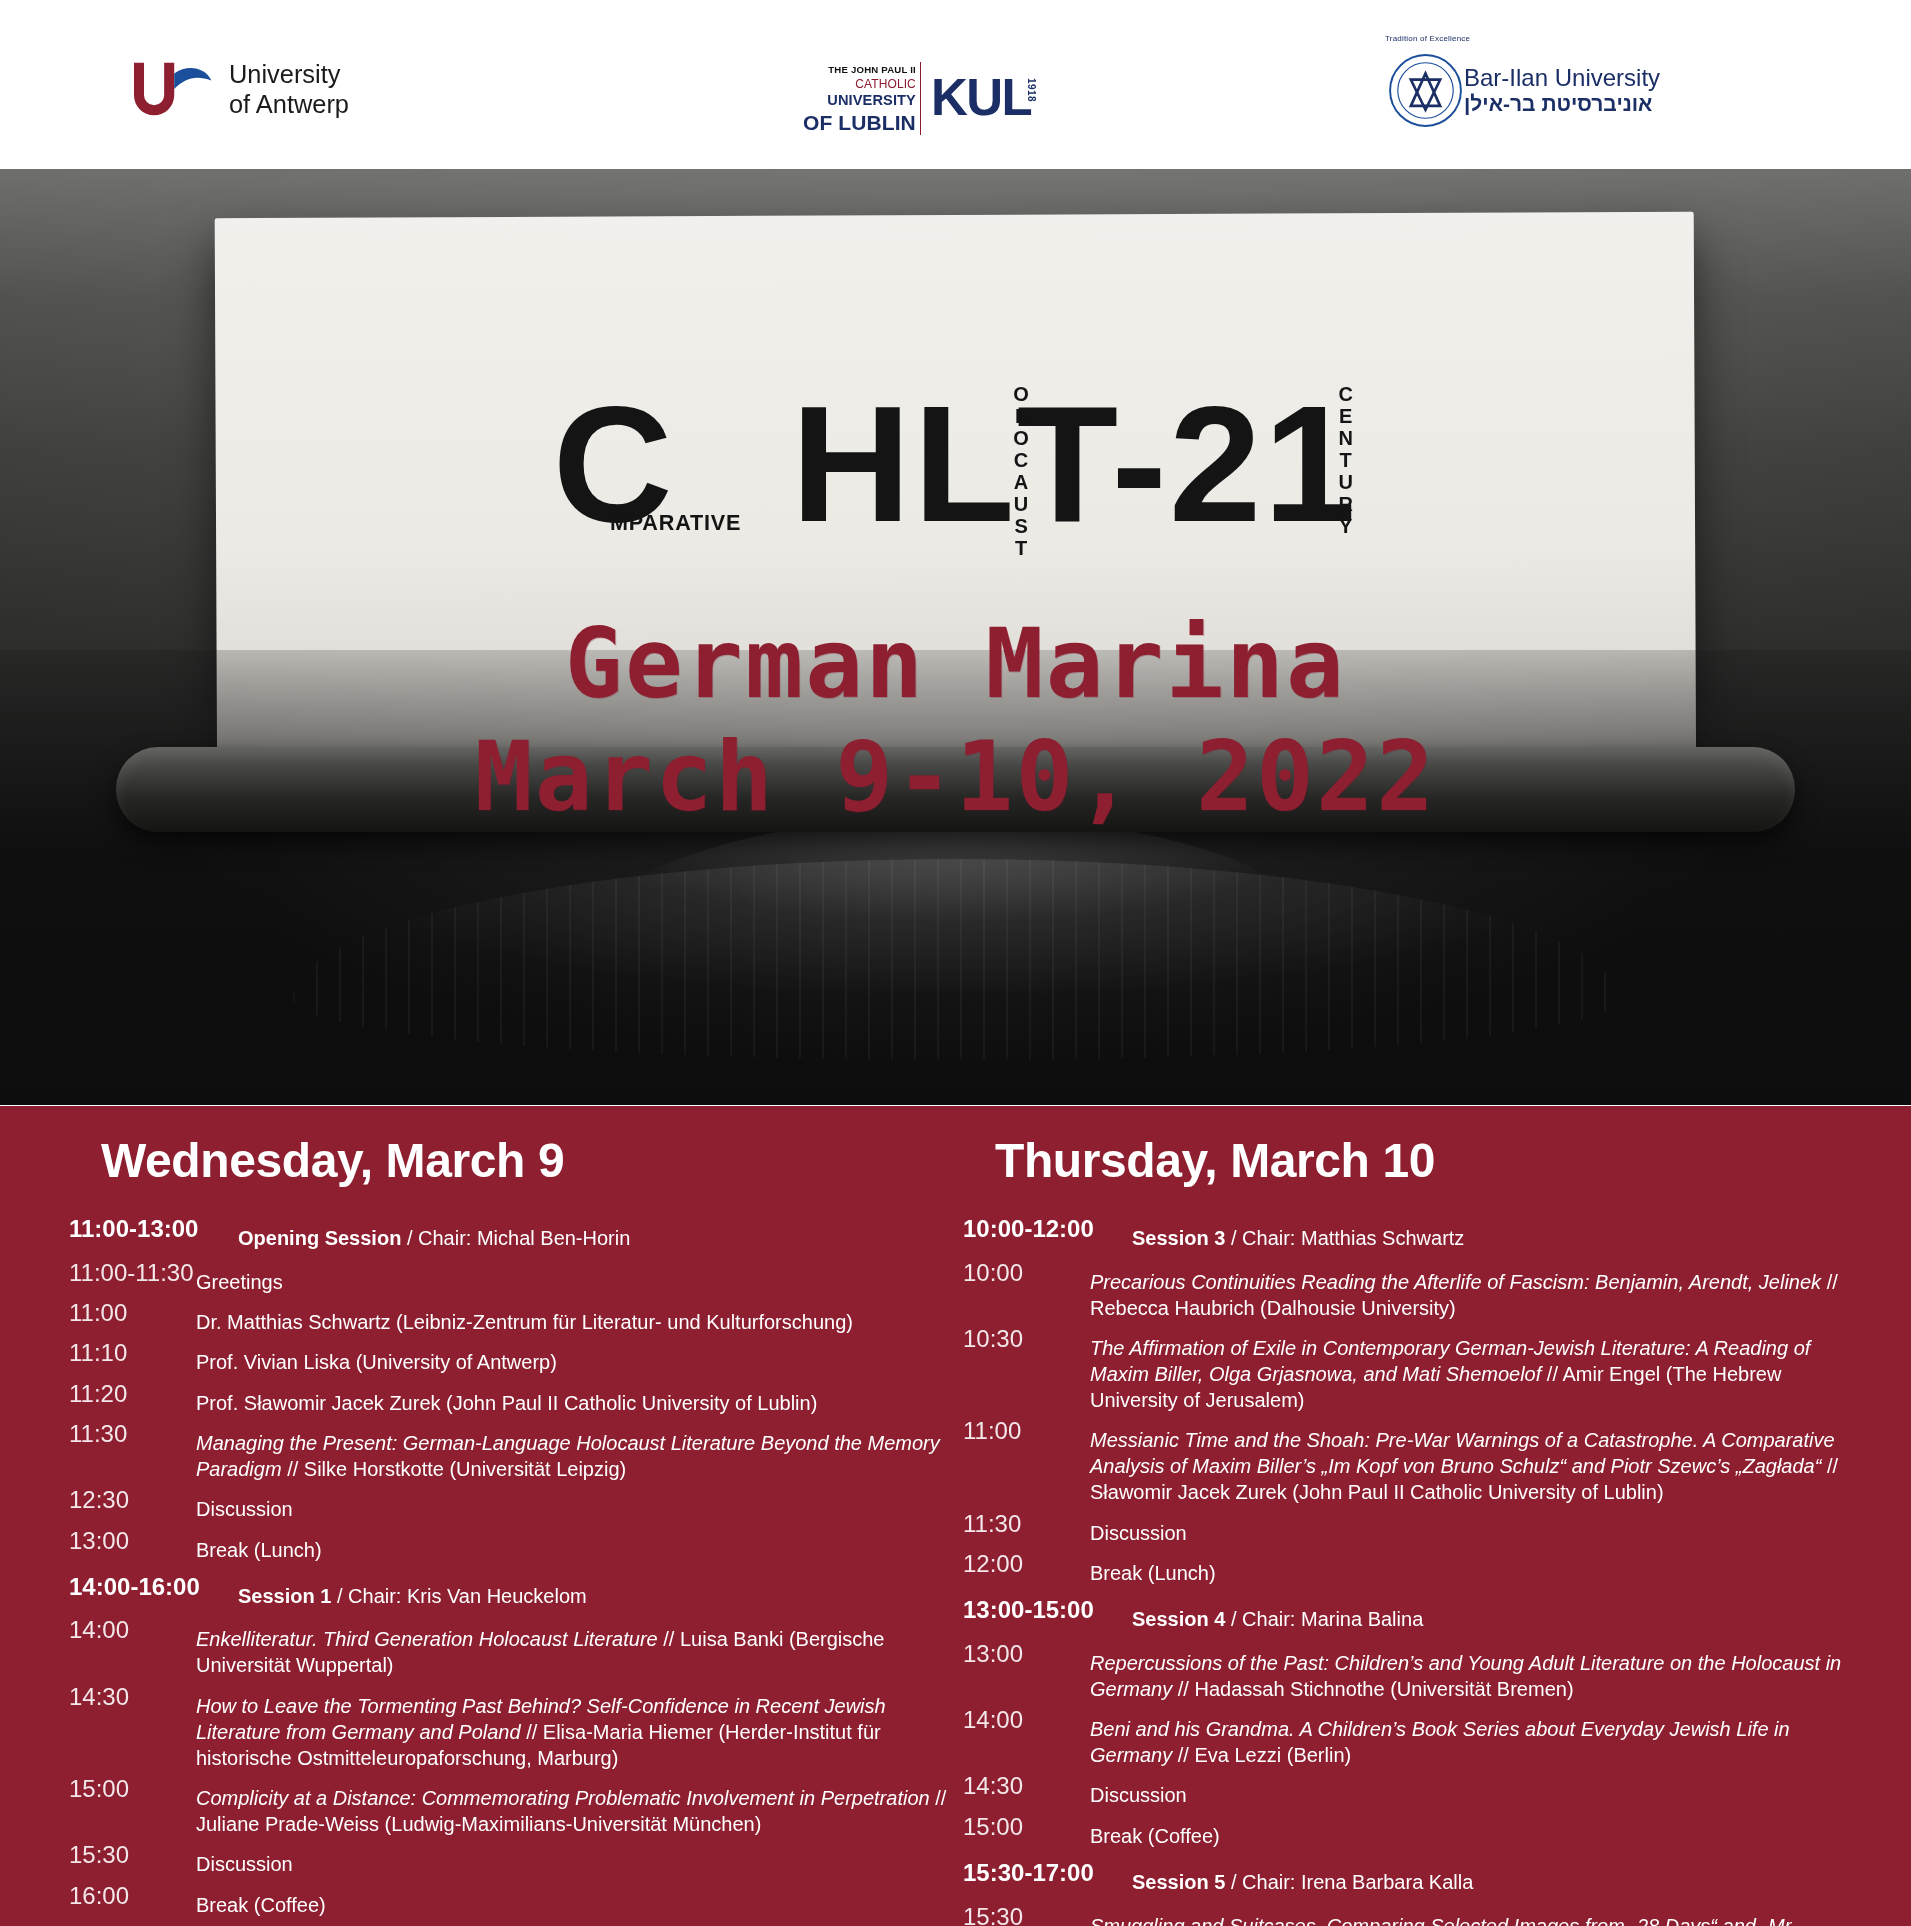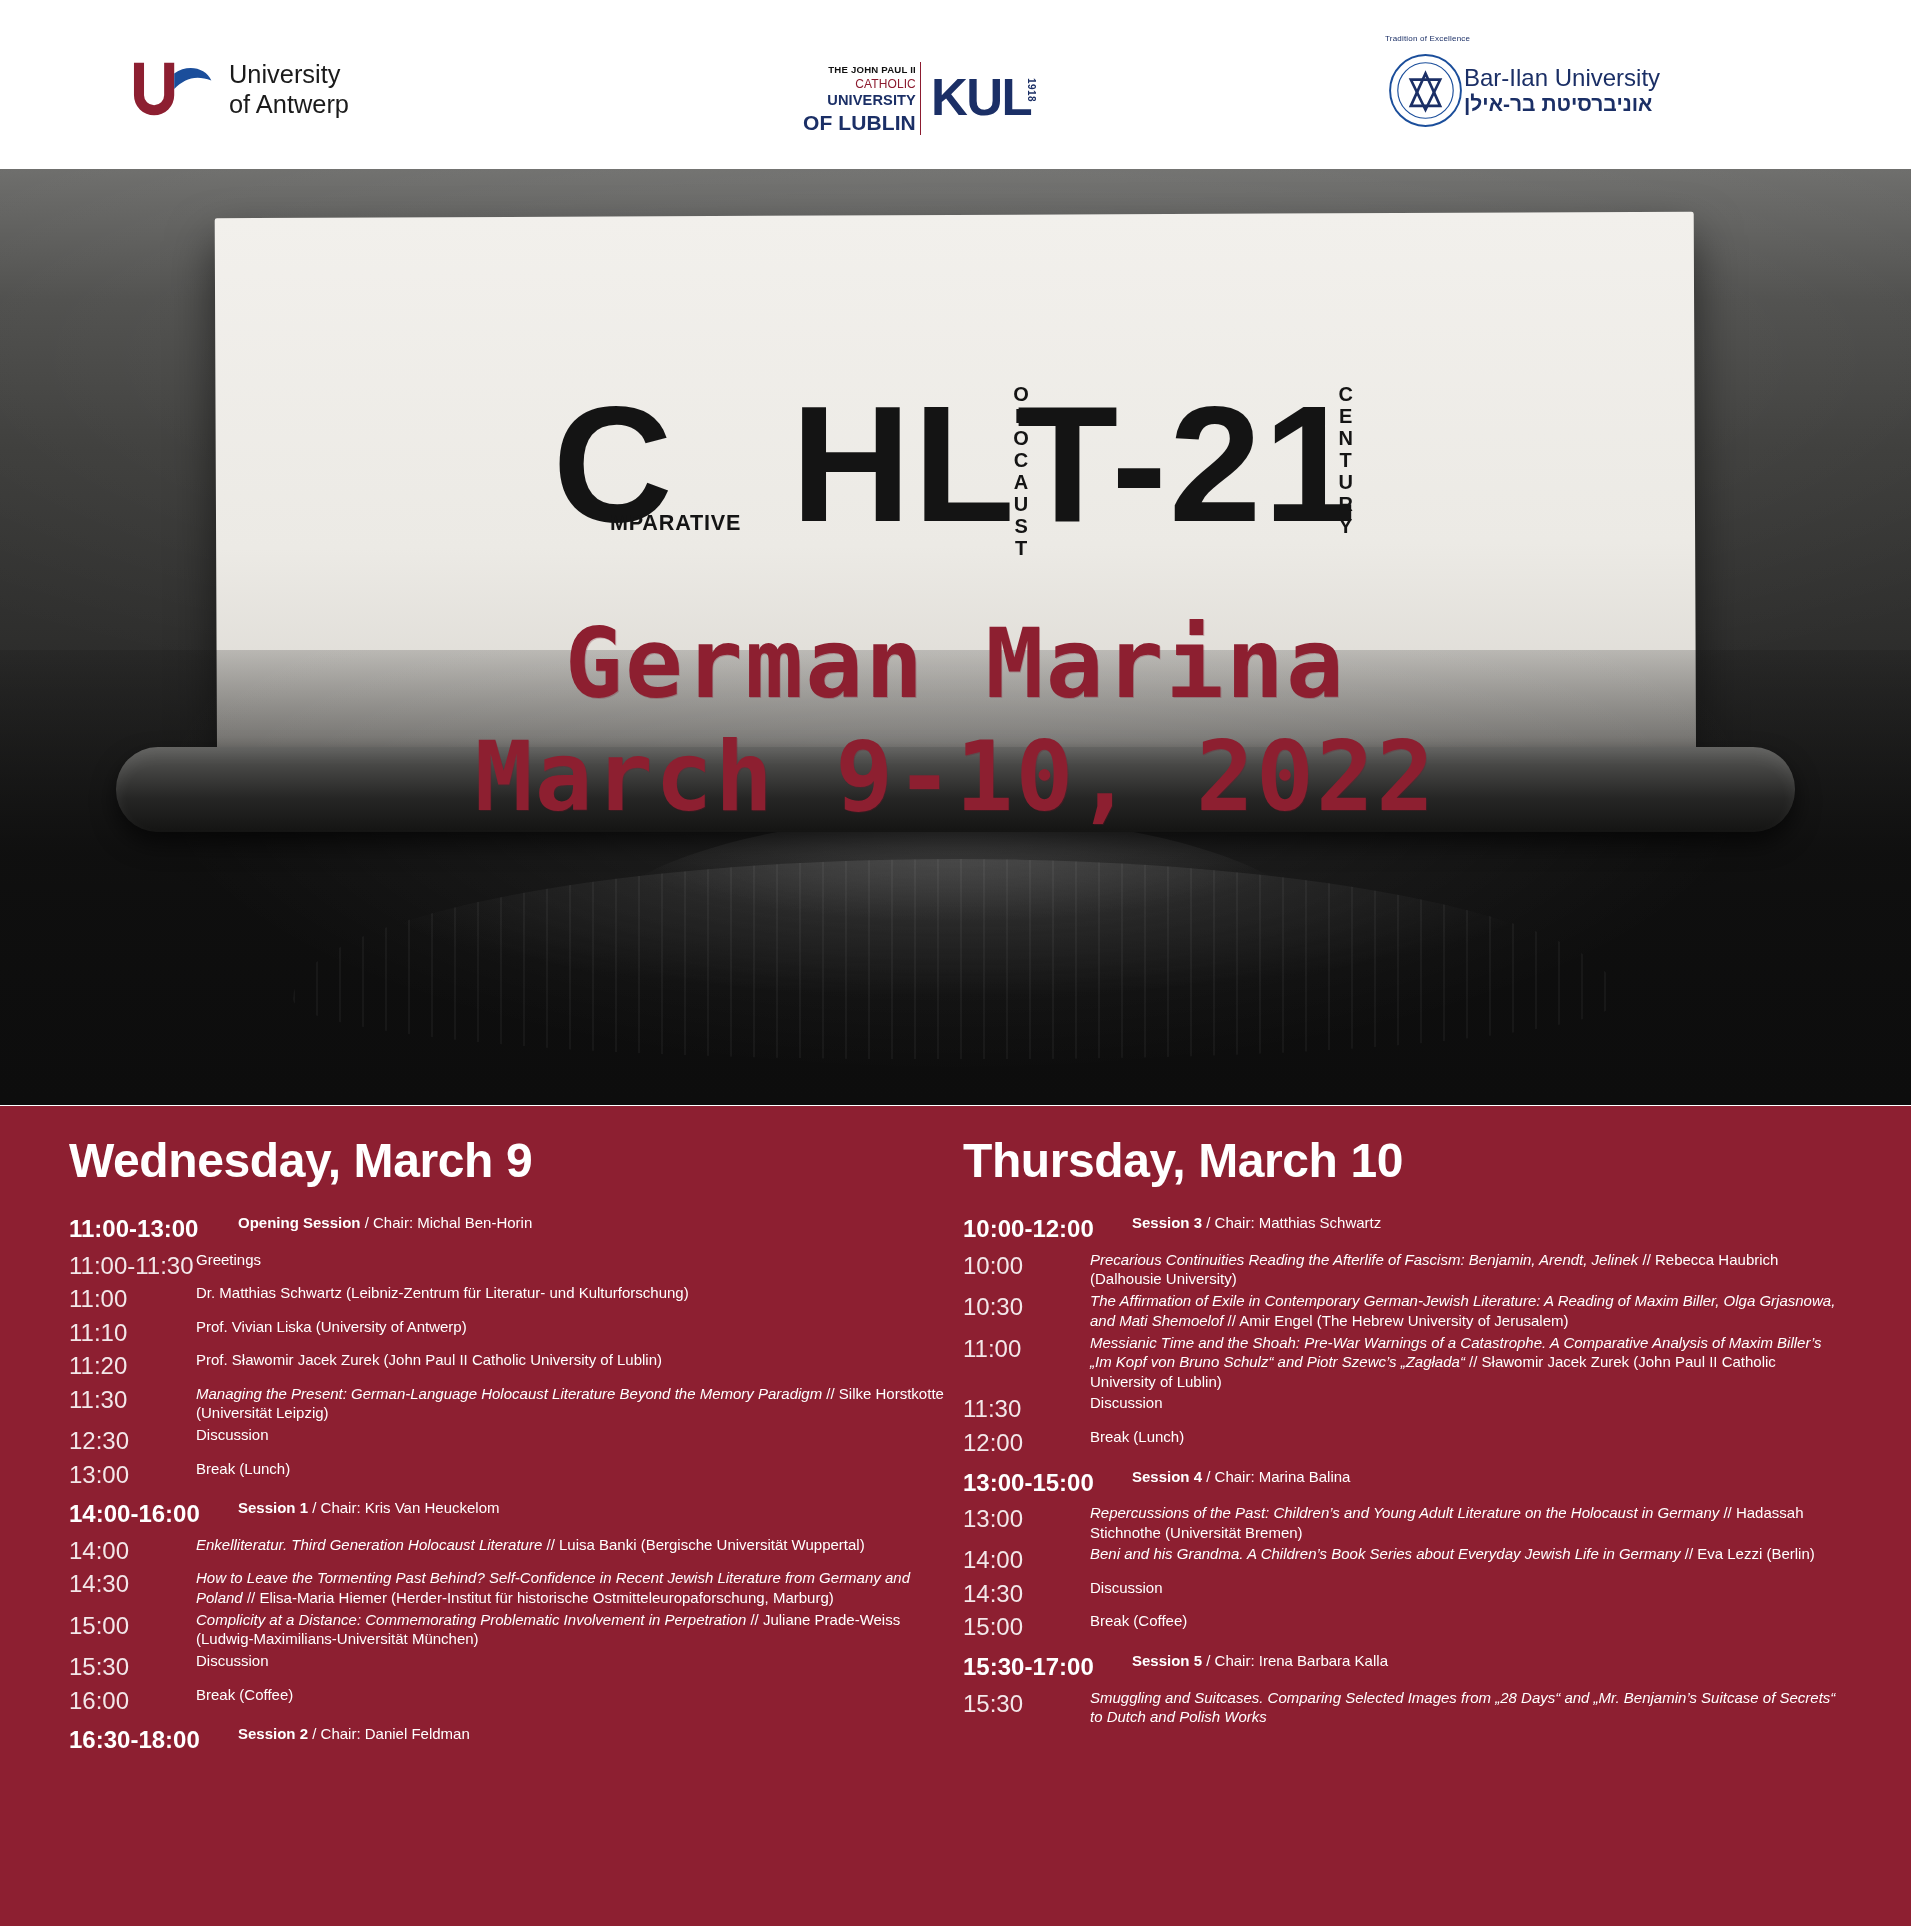--- a/index.html
+++ b/index.html
@@ -224,38 +224,40 @@
     padding-top: 27px;
   }
   .col-left { left: 69px; width: 882px; }
   .col-right { left: 963px; width: 882px; }
 
   .day-title {
     font-size: 48px;
     font-weight: 700;
     margin-bottom: 25.4px;
     letter-spacing: -0.4px;
+    margin-left: 32px;
   }
 
   .row {
     display: flex;
     margin-bottom: 2.3px;
   }
   .row .time {
     width: 127px;
     flex: 0 0 127px;
     font-size: 24px;
     line-height: 1.30;
     color: #f3e7e9;
   }
   .row .body {
     flex: 1;
-    font-size: 15px;
+    font-size: 20px;
     line-height: 1.30;
     color: #ffffff;
+    margin-top: 12px;
   }
   .row.session {
     margin-top: 8.5px;
     margin-bottom: 5.4px;
     justify-content: flex-end;
   }
   .row.session .time {
     font-weight: 700;
     color: #ffffff;
     width: 169px; flex: 0 0 169px;

